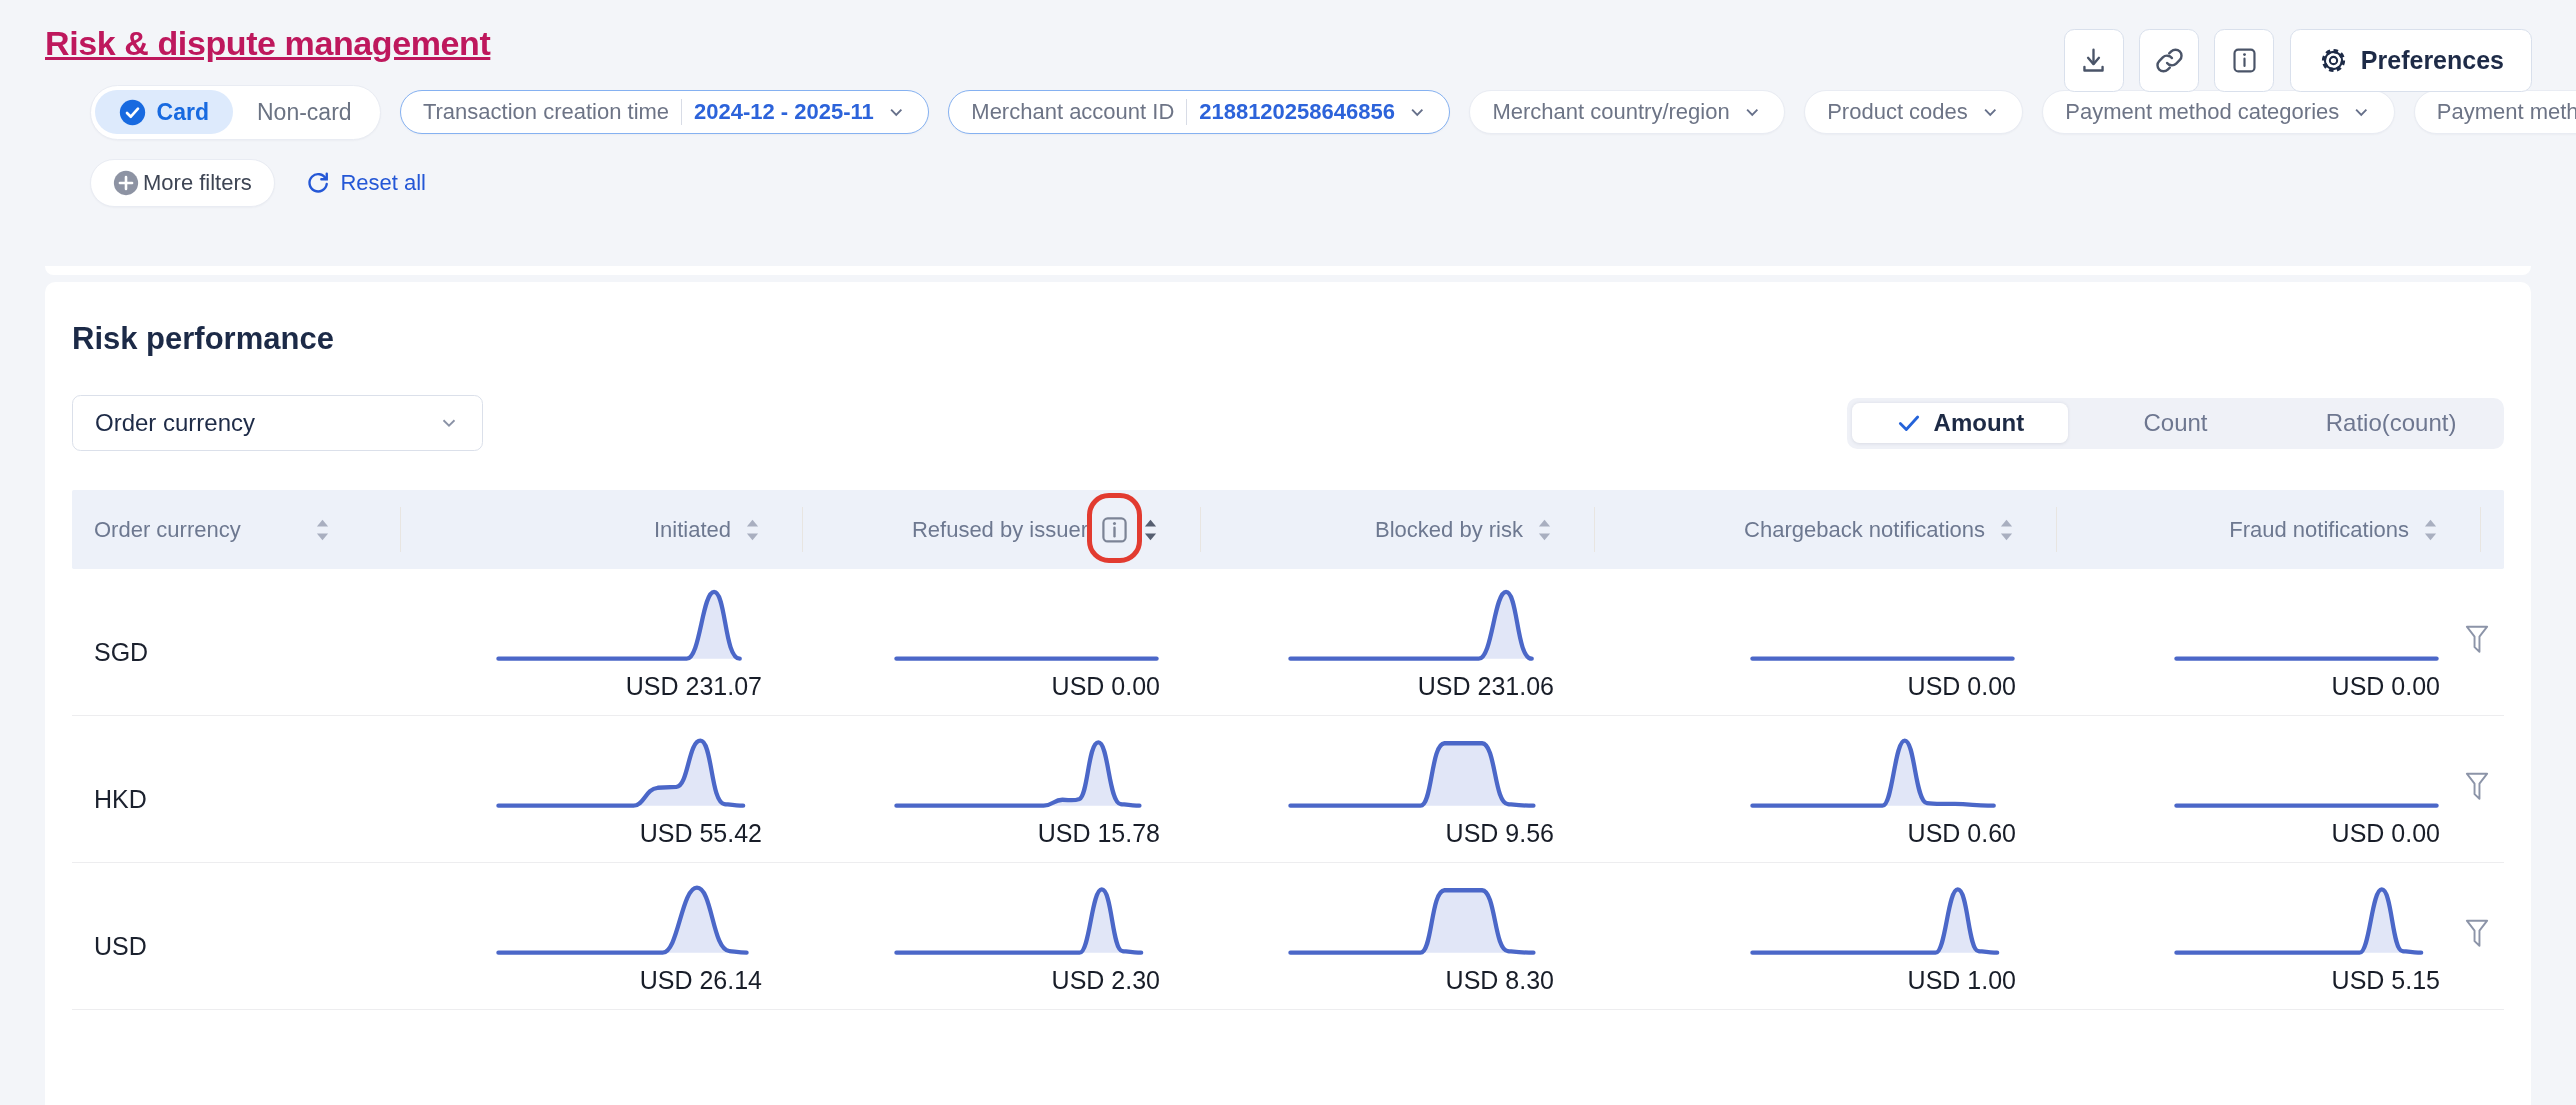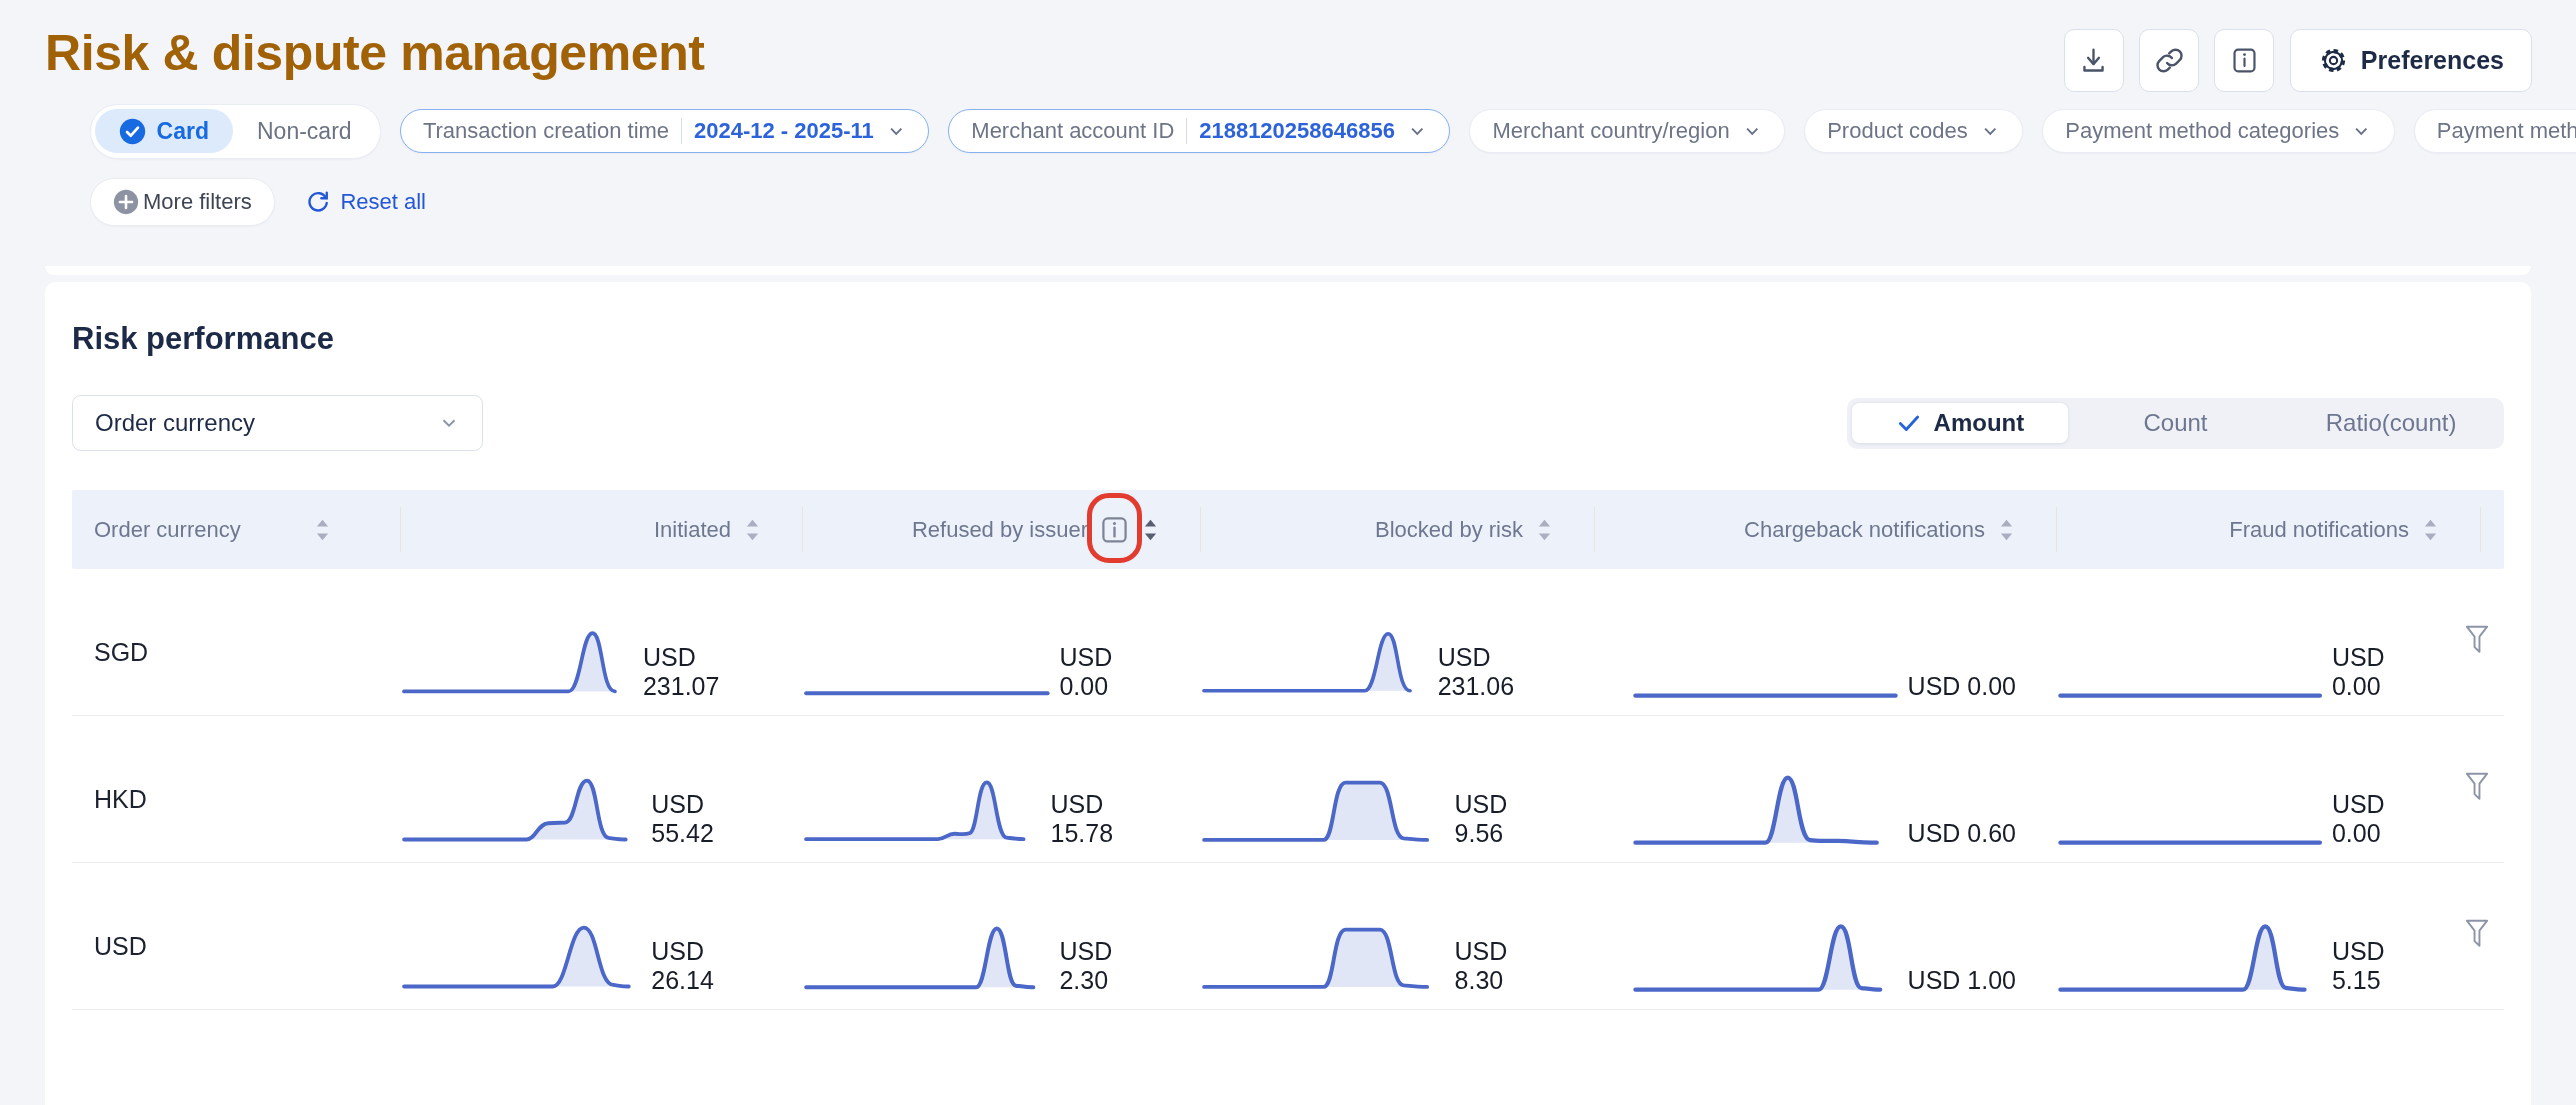--- a/index.html
+++ b/index.html
@@ -5,21 +5,21 @@
   * { box-sizing: border-box; margin: 0; padding: 0; }
   html, body { width: 2576px; height: 1106px; overflow: hidden; }
   body {
     background: #f3f5f9;
     font-family: "Liberation Sans", sans-serif;
     color: #1d2b49;
     position: relative;
   }
   
   .page-header { padding: 24px 45px 0 45px; position: relative; }
-  .page-title { font-size: 50px; font-weight: bold; color: #a16207; letter-spacing: -0.4px; }
+  .page-title { font-size: 34px; font-weight: bold; color: #be185d; letter-spacing: -0.4px; text-decoration: underline; }
   .header-actions { position: absolute; top: 29px; right: 44px; display: flex; gap: 15.4px; align-items: center; }
   .icon-btn {
     width: 60px; height: 63px; background: #fff; border: 1.7px solid #d9e0ec; border-radius: 10.3px;
     display: flex; align-items: center; justify-content: center; color: #4a5468; cursor: pointer;
   }
   .pref-btn {
     height: 63px; background: #fff; border: 1.7px solid #d9e0ec; border-radius: 10.3px;
     display: flex; align-items: center; gap: 12px; padding: 0 27px; cursor: pointer;
     font-size: 25px; font-weight: bold; color: #1e2b47;
   }
@@ -77,21 +77,21 @@
   .th.first .sort-btn { margin-left: 72px; }
   .th::after { content: ''; position: absolute; right: 0; top: 17px; bottom: 17px; width: 0.9px; background: #e8e5e1; }
   .th.last::after { display: none; }
   .sort-btn { display: inline-flex; cursor: pointer; }
   .info-wrap { position: relative; display: inline-flex; align-items: center; }
   .red-ring { position: absolute; left: -13px; top: -19.7px; width: 55px; height: 70px;
     border: 5.1px solid #e23b30; border-radius: 22px; pointer-events: none; }
   .trow { height: 147px; border-bottom: 1.7px solid #ededef; position: relative; }
   .td-cur { display: flex; align-items: flex-end; padding-left: 22px; padding-bottom: 48px;
     font-size: 25px; color: #1b212e; }
-  .td-metric { display: flex; flex-direction: row; align-items: flex-end; justify-content: flex-end;
+  .td-metric { display: flex; flex-direction: column; align-items: flex-end; justify-content: flex-end;
     padding-right: 41px; padding-bottom: 13.7px; gap: 8.6px; }
   .metric-value { font-size: 25px; color: #181d28; }
   .spark { display: block; }
   .row-funnel { position: absolute; right: 13.7px; top: 50%; transform: translateY(-58%);
     color: #8c94a8; cursor: pointer; display: inline-flex; }
 </style>
 </head>
 <body>
 
 <div class="page-header">

